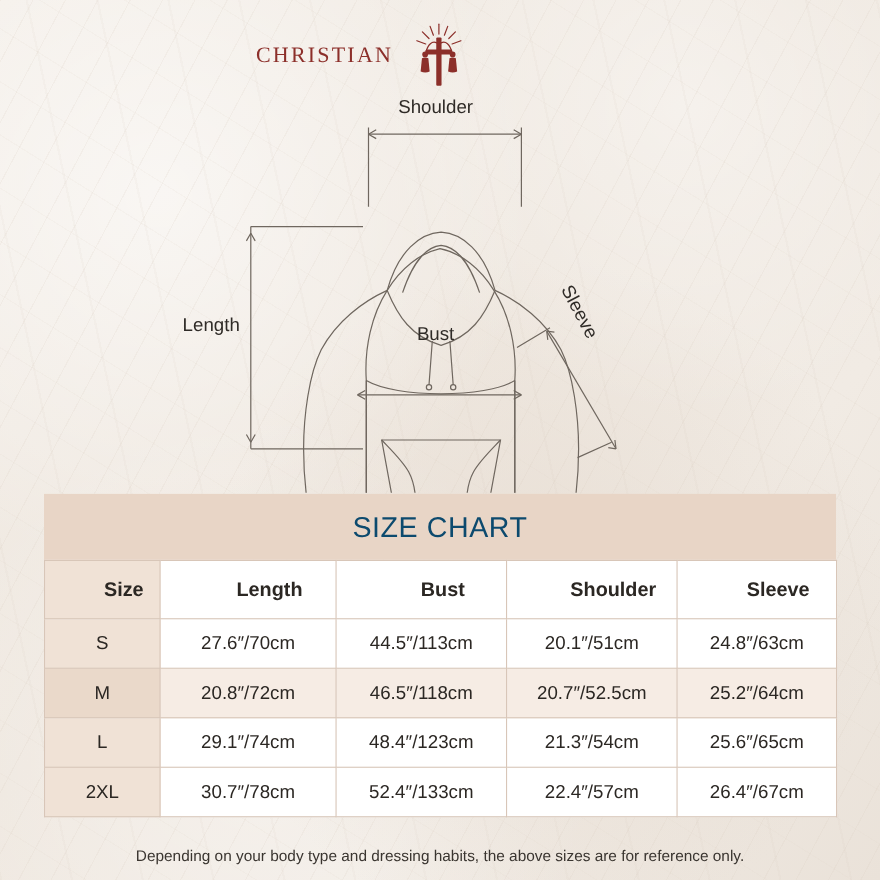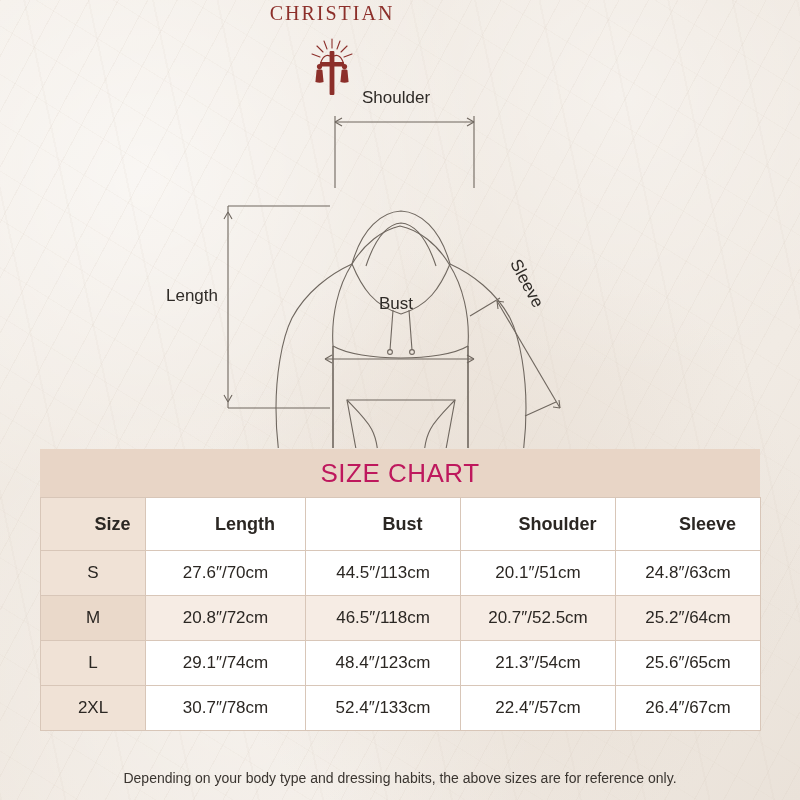--- a/index.html
+++ b/index.html
@@ -41,21 +41,20 @@
   .brand {
     position: absolute;
     top: 16px;
     left: 0;
     width: 664px;
     height: 68px;
     display: flex;
     align-items: center;
     justify-content: center;
     gap: 10px;
-    flex-direction: column;
   }
   .brand-word {
     font-family: "Liberation Serif", serif;
     font-size: 20px;
     letter-spacing: 2.0px;
     color: #8c2f2a;
     white-space: nowrap;
     font-weight: 400;
   }
   .brand-mark {
@@ -91,26 +90,26 @@
   }
 
   
   .chart-wrap {
     position: absolute;
     top: 449px;
     left: 40px;
     width: 720px;
   }
   .chart-title {
-    height: 48px;
+    height: 60px;
     background: #e8d5c6;
     display: flex;
     align-items: center;
     justify-content: center;
-    color: #be185d;
+    color: #0c4a6e;
     font-family: "Liberation Sans", sans-serif;
   }
   .chart-title .t-main {
     font-size: 26px;
     letter-spacing: 0.5px;
   }
   .chart-title .t-sub {
     font-size: 19px;
     letter-spacing: 0.5px;
   }

